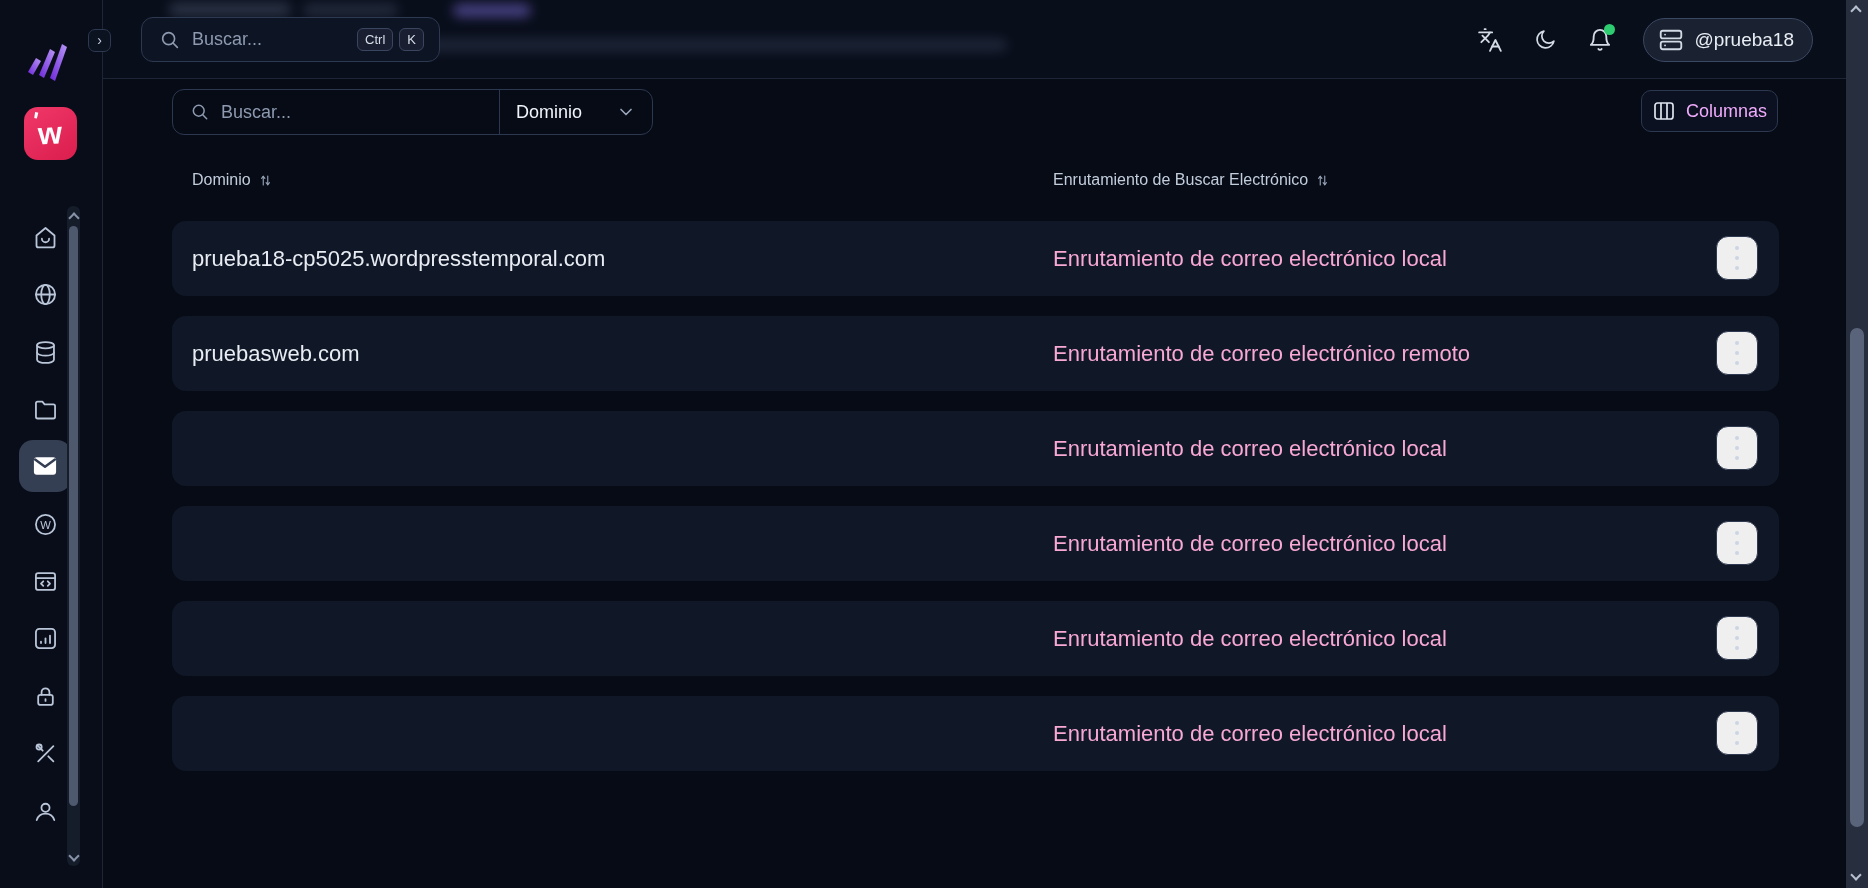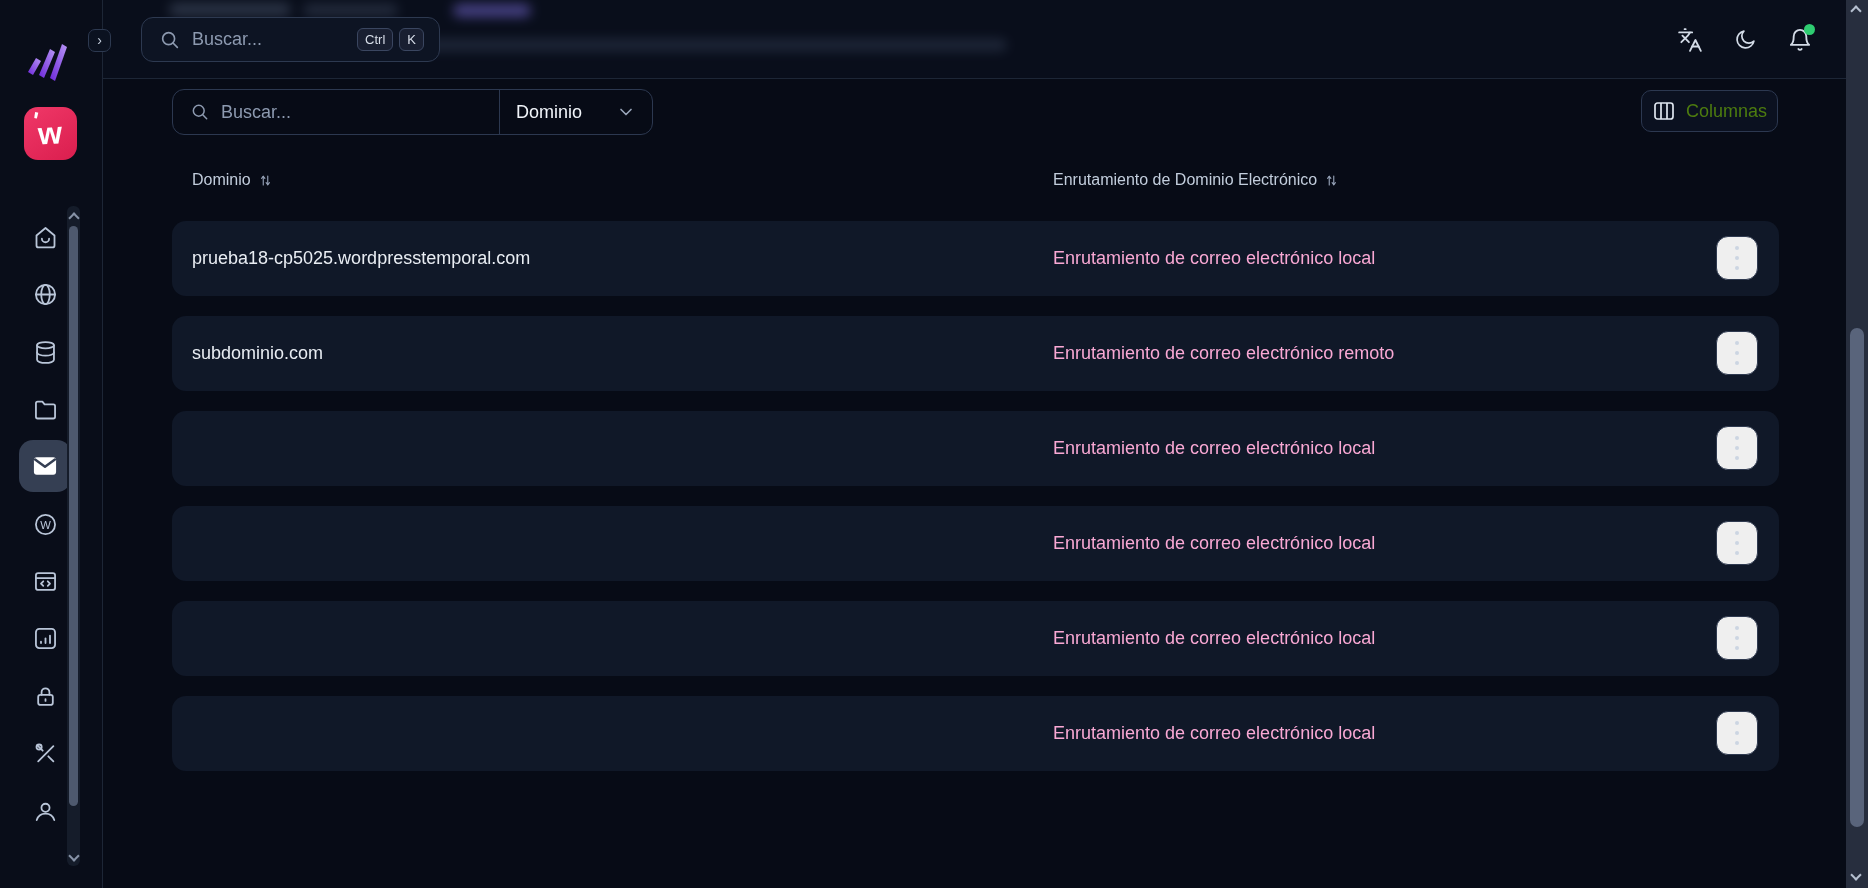--- a/index.html
+++ b/index.html
@@ -71,27 +71,27 @@
                   border:1px solid #2c3850; border-radius:12px; display:flex; }
   .main-search { flex:1; display:flex; align-items:center; gap:11px; padding:0 14px 0 17px; }
   .filter-select { width:153px; border-left:1px solid #2c3850; display:flex;
                    align-items:center; justify-content:space-between;
                    padding:0 16px; cursor:pointer; }
   .filter-select .sel { font-size:18px; color:#f1f5fa; }
   .columns-btn { position:absolute; left:1538px; top:11px; width:137px; height:42px;
                  border:1px solid #2c3850; border-radius:10px; background:#0b1120;
                  display:flex; align-items:center; justify-content:center; gap:10px;
                  cursor:pointer; }
-  .columns-btn span { font-size:18px; color:#4d7c0f; }
+  .columns-btn span { font-size:18px; color:#f0abfc; }
   .th { position:absolute; top:92px; display:flex; align-items:center; gap:7px;
         font-size:16px; color:#c2cddc; cursor:pointer; }
   .row { position:absolute; left:69px; width:1607px; height:75px;
          background:#101828; border-radius:14px; }
   .cell { position:absolute; top:0; height:75px; display:flex; align-items:center;
-          font-size:18px; color:#e9edf3; }
+          font-size:22px; color:#e9edf3; }
   .cell.routing { color:#f9a8d4; }
   .kebab { position:absolute; right:21px; top:15px; width:42px; height:44px;
            border:1px solid #2f3a50; border-radius:12px; display:flex;
            flex-direction:column; align-items:center; justify-content:center;
            gap:6px; cursor:pointer; }
   .kebab i { width:4px; height:4px; border-radius:50%; background:#ccd5e2; }
 
   
   .win-scroll { position:absolute; right:0; top:0; width:22px; height:888px;
                 background:#272e3e; z-index:10; }
@@ -236,20 +236,29 @@
         <path d="M20.9 13.1A8.5 8.5 0 1 1 10.9 3.1a7 7 0 0 0 10 10z"></path>
       </svg>
     </span>
     <span class="icon-btn">
       <svg width="26" height="26" viewBox="0 0 24 24" fill="none" stroke="currentColor" stroke-width="1.7" stroke-linecap="round" stroke-linejoin="round">
         <path d="M6.2 8.5a5.8 5.8 0 0 1 11.6 0c0 6.2 2.6 8 2.6 8H3.6s2.6-1.8 2.6-8"></path>
         <path d="M10.5 20.3a1.8 1.8 0 0 0 3 0"></path>
       </svg>
       <i class="noti-dot" style="background:#2ecc71"></i>
     </span>
+    <div class="user-pill">
+      <svg width="26" height="26" viewBox="0 0 24 24" fill="none" stroke="#d2dae6" stroke-width="1.7" stroke-linecap="round">
+        <rect x="2.5" y="3.5" width="19" height="7" rx="2"></rect>
+        <rect x="2.5" y="13.5" width="19" height="7" rx="2"></rect>
+        <path d="M6.5 7h.01"></path>
+          <path d="M6.5 17h.01"></path>
+      </svg>
+      <span class="handle">@prueba18</span>
+    </div>
   </div>
 </header>
 
 <main class="main">
 
   <div class="filter-group">
     <div class="main-search">
       <svg width="20" height="20" viewBox="0 0 24 24" fill="none" stroke="#8d9ab0" stroke-width="1.8" stroke-linecap="round">
         <circle cx="10.5" cy="10.5" r="6.5"></circle>
           <path d="M15.3 15.3 20 20"></path>
@@ -278,42 +287,42 @@
     <svg width="15" height="15" viewBox="0 0 20 20" fill="none" stroke="#97a3b8" stroke-width="1.5" stroke-linecap="round" stroke-linejoin="round">
       <path d="M7 16V4.5"></path>
         <path d="M7 4.5 4.8 7.2"></path>
         <path d="M7 4.5 9.2 7.2"></path>
       <path d="M13 4v11.5"></path>
         <path d="M13 15.5 10.8 12.8"></path>
         <path d="M13 15.5 15.2 12.8"></path>
     </svg>
   </div>
   <div class="th" style="left:950px">
-    <span>Enrutamiento de Dominio Electrónico</span>
+    <span>Enrutamiento de Buscar Electrónico</span>
     <svg width="15" height="15" viewBox="0 0 20 20" fill="none" stroke="#97a3b8" stroke-width="1.5" stroke-linecap="round" stroke-linejoin="round">
       <path d="M7 16V4.5"></path>
         <path d="M7 4.5 4.8 7.2"></path>
         <path d="M7 4.5 9.2 7.2"></path>
       <path d="M13 4v11.5"></path>
         <path d="M13 15.5 10.8 12.8"></path>
         <path d="M13 15.5 15.2 12.8"></path>
     </svg>
   </div>
 
   <div class="row" style="top:142px">
     <span class="cell" style="left:20px">prueba18-cp5025.wordpresstemporal.com</span>
     <span class="cell routing" style="left:881px">Enrutamiento de correo electrónico local</span>
     <button class="kebab">
         <i></i>
         <i></i>
         <i></i>
       </button>
   </div>
   <div class="row" style="top:237px">
-    <span class="cell" style="left:20px">subdominio.com</span>
+    <span class="cell" style="left:20px">pruebasweb.com</span>
     <span class="cell routing" style="left:881px">Enrutamiento de correo electrónico remoto</span>
     <button class="kebab">
         <i></i>
         <i></i>
         <i></i>
       </button>
   </div>
   <div class="row" style="top:332px">
     <span class="cell routing" style="left:881px">Enrutamiento de correo electrónico local</span>
     <button class="kebab">

